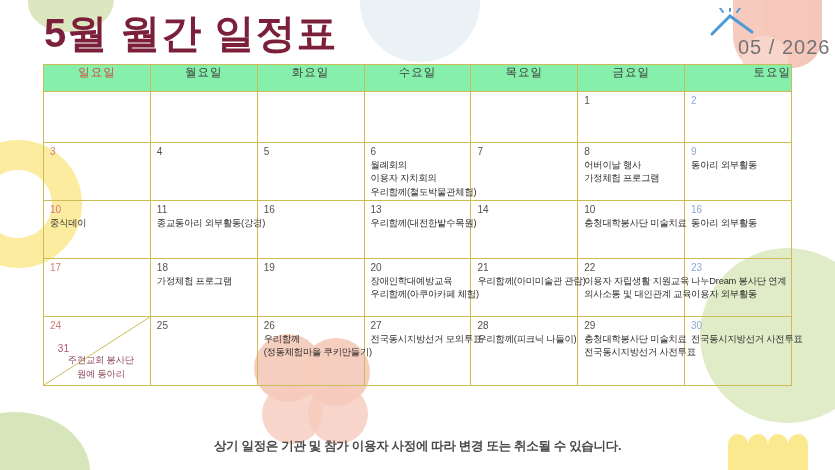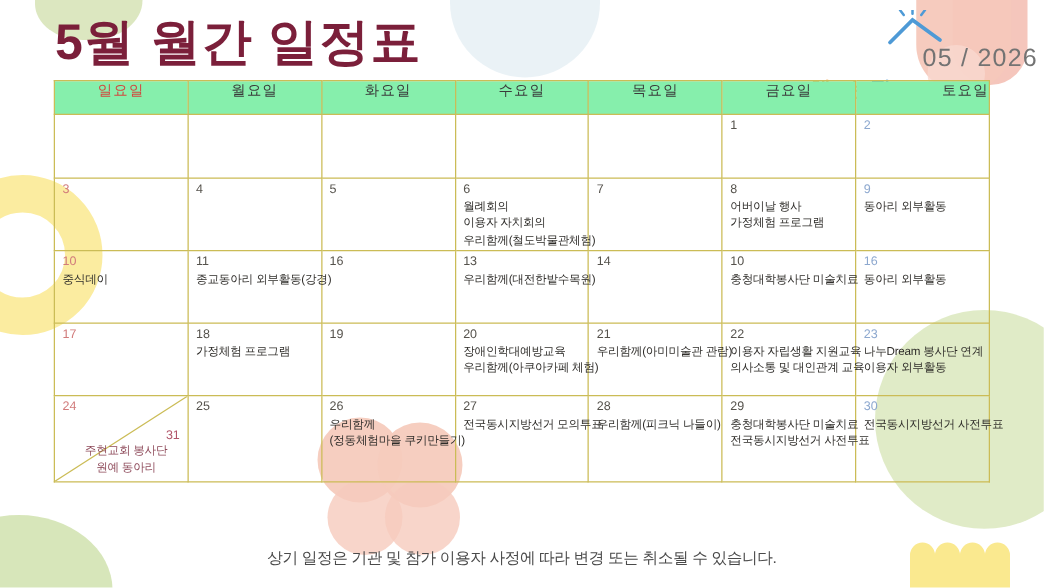--- a/index.html
+++ b/index.html
@@ -169,32 +169,32 @@
 
   
   .split-cell { position: relative; }
   .split-line { position: absolute; left: 0; top: 0; width: 100%; height: 100%; }
   .split-top { position: absolute; left: 6px; top: 3px; }
   .split-bottom {
     position: absolute; right: 6px; bottom: 4px;
     text-align: center;
     width: 86px;
   }
-  .split-bottom .daynum { text-align: right; }
+  .split-bottom .daynum { text-align: left; }
   .split-bottom .ev { white-space: normal; text-align: center; color: #8e4a5a; }
   .split-bottom .daynum.thirtyone { color: #b1566a; }
 
   
   #footer-note {
     position: absolute;
     left: 0; right: 0; top: 438px;
     text-align: center;
     font-size: 12.5px;
     color: #4a4a4a;
-    font-weight: normal;
+    font-weight: bold;
     letter-spacing: -0.3px;
     z-index: 5;
   }
 </style>
 </head>
 <body>
 
 <div class="deco" id="deco-green-top"></div>
 <div class="deco" id="deco-green-circle-top"></div>
 <div class="deco" id="deco-yellow-ring"></div>

